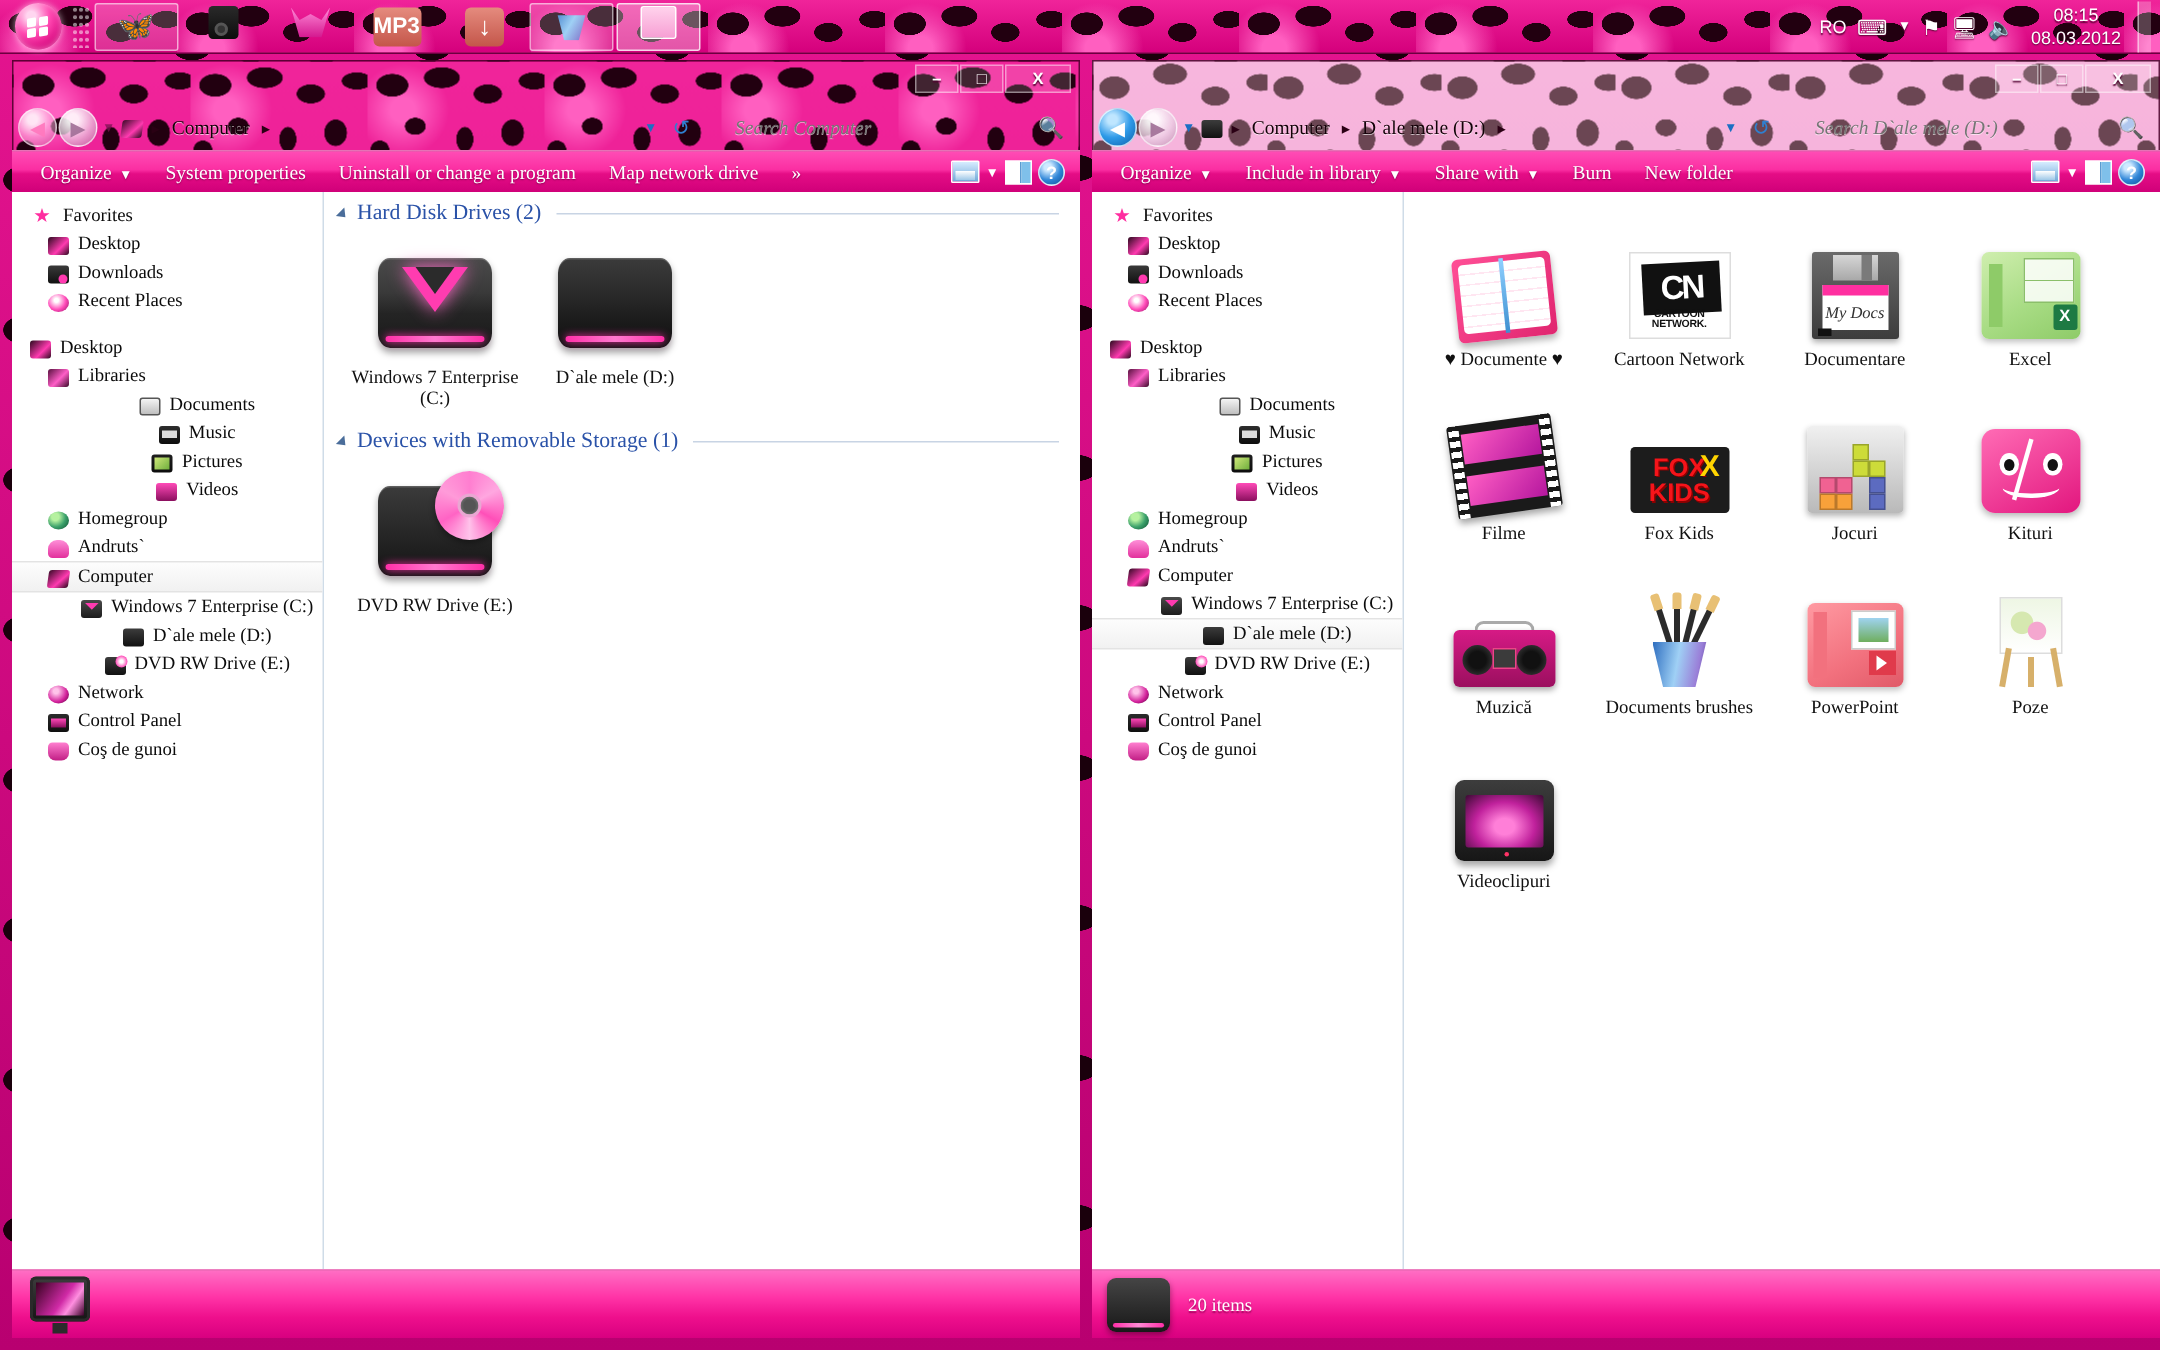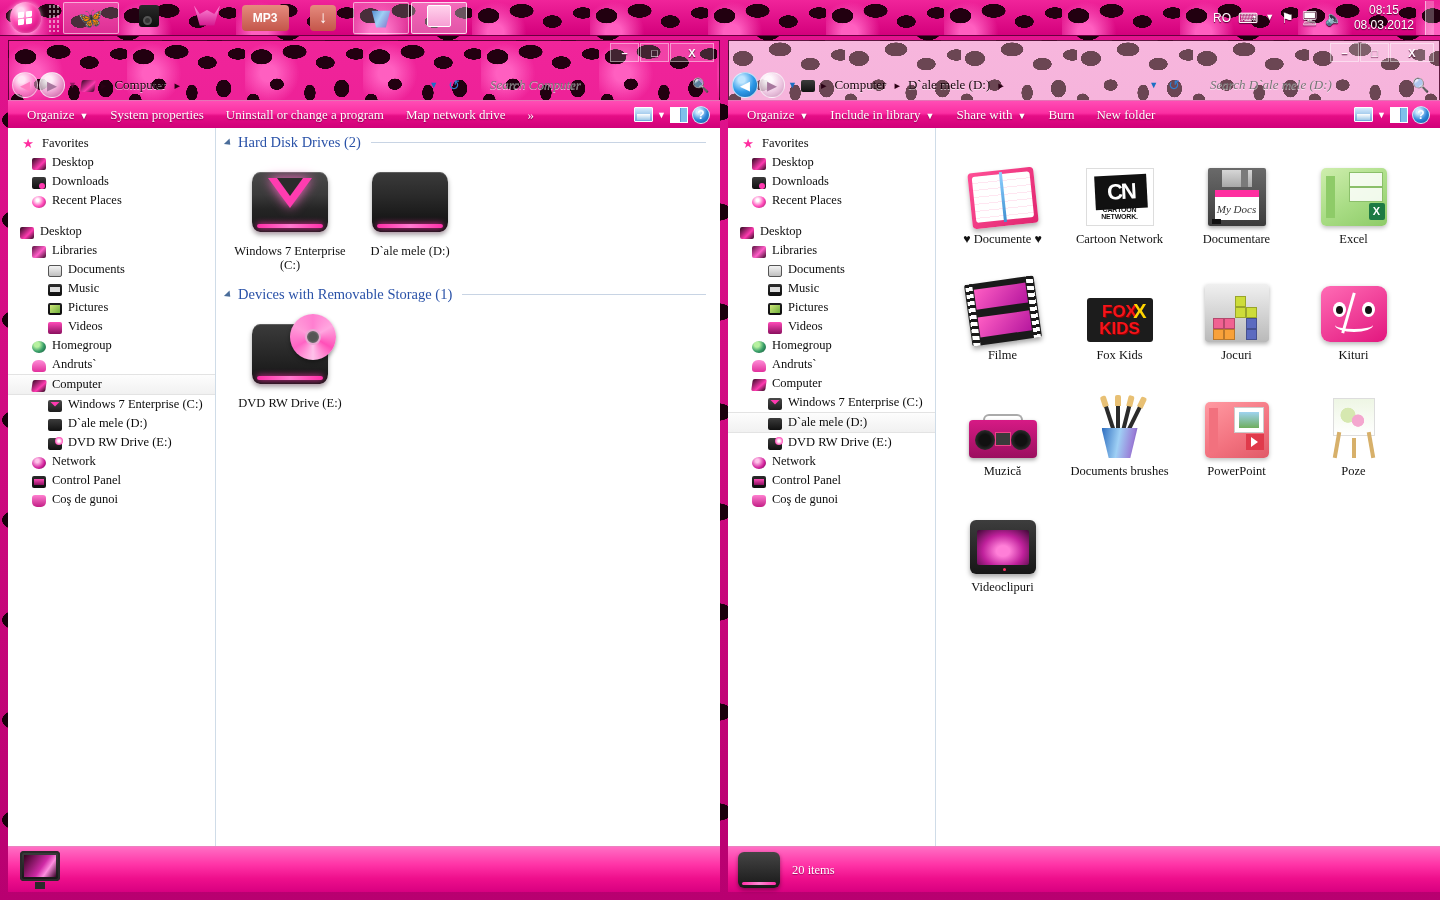--- a/index.html
+++ b/index.html
@@ -222,21 +222,21 @@
   .navpane {
     width: 208px; flex: 0 0 auto; background: #fff;
     border-right: 1px solid #cfdce8; padding: 6px 0 0 0; overflow: hidden;
     font-family: "Liberation Serif", serif;
   }
   .nav-item {
     display: flex; align-items: center; height: 19px; padding-left: 12px;
     font-size: 12.5px; color: #0b0b0b; cursor: pointer; white-space: nowrap;
   }
   .nav-item.lvl1 { padding-left: 24px; }
-  .nav-item.lvl2 { padding-left: 40px; }
+  .nav-item.lvl2 { padding-left: 40px; justify-content: center; }
   .nav-item.sel {
     background: linear-gradient(#fdfdfd, #f1f1f1);
     border-top: 1px solid #e3e3e3; border-bottom: 1px solid #e3e3e3;
     height: 21px;
   }
   .nav-gap { height: 12px; }
   .ni {
     width: 16px; height: 15px; margin-right: 6px; flex: 0 0 auto;
     display: inline-block; position: relative;
   }
@@ -581,21 +581,21 @@
         <div class="tb-item boxed">
           <span><span style="font-size:20px">🦋</span></span>
         </div>
         <div class="tb-item">
           <span><span style="display:inline-block;width:20px;height:22px;background:linear-gradient(#2a2a2a,#0d0d0d);border-radius:3px;position:relative"><i style="position:absolute;left:4px;bottom:2px;width:9px;height:9px;border-radius:50%;background:#333;border:2px solid #555"></i></span></span>
         </div>
         <div class="tb-item">
           <span><span style="display:inline-block;width:26px;height:20px;background:linear-gradient(#ff8ad8,#d4188f);clip-path:polygon(0 0,22% 42%,50% 22%,78% 42%,100% 0,78% 100%,22% 100%)"></span></span>
         </div>
         <div class="tb-item">
-          <span><span style="display:inline-block;width:47px;height:26px;border-radius:4px;background:linear-gradient(#e58b7e,#c4564a);color:#fff;font-size:12px;font-weight:bold;line-height:26px;text-align:center">MP3</span></span>
+          <span><span style="display:inline-block;width:32px;height:26px;border-radius:4px;background:linear-gradient(#e58b7e,#c4564a);color:#fff;font-size:15px;font-weight:bold;line-height:26px;text-align:left">MP3</span></span>
         </div>
         <div class="tb-item">
           <span><span style="display:inline-block;width:26px;height:26px;border-radius:4px;background:linear-gradient(#e58b7e,#c4564a);color:#fff;font-size:17px;line-height:25px;text-align:center">↓</span></span>
         </div>
         <div class="tb-item boxed">
           <span><span style="display:inline-block;width:22px;height:24px;background:linear-gradient(120deg,#2f6fc0,#9fd0f5,#7a5fc0);clip-path:polygon(8% 30%,92% 30%,72% 100%,28% 100%);position:relative"></span></span>
         </div>
         <div class="tb-item boxed active">
           <span><span style="display:inline-block;width:24px;height:22px;background:linear-gradient(#ffd2ec,#f79fd4);border:1px solid #fff;border-radius:2px"></span></span>
         </div>

